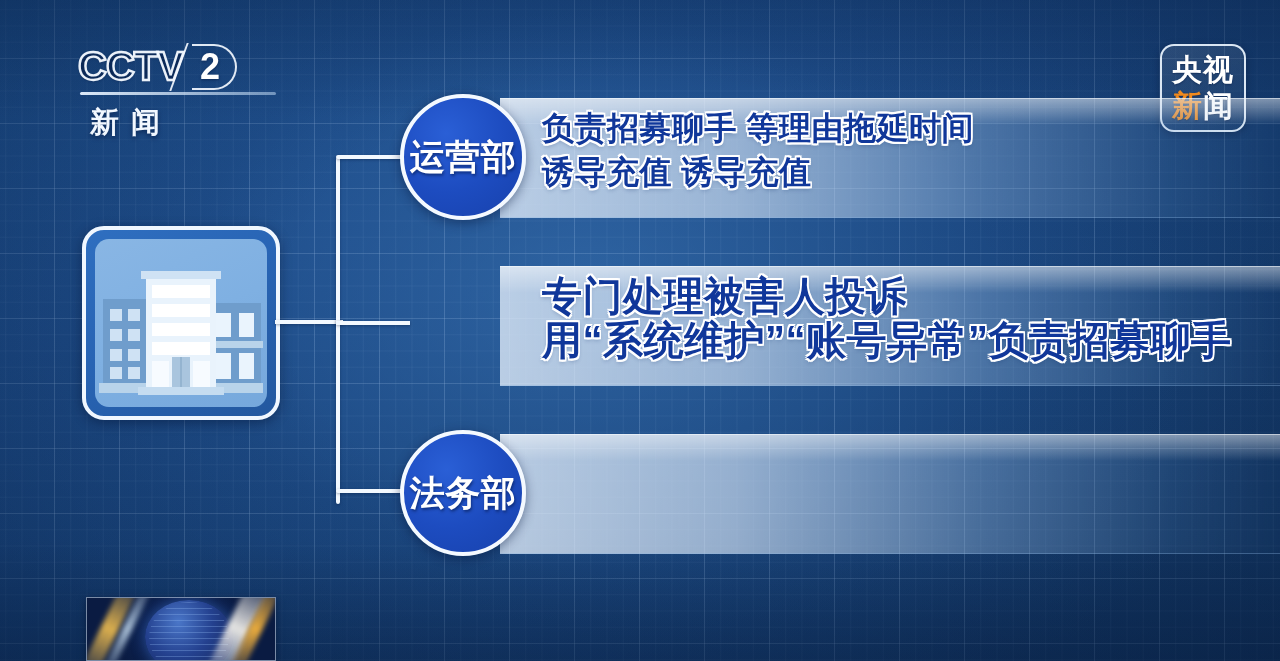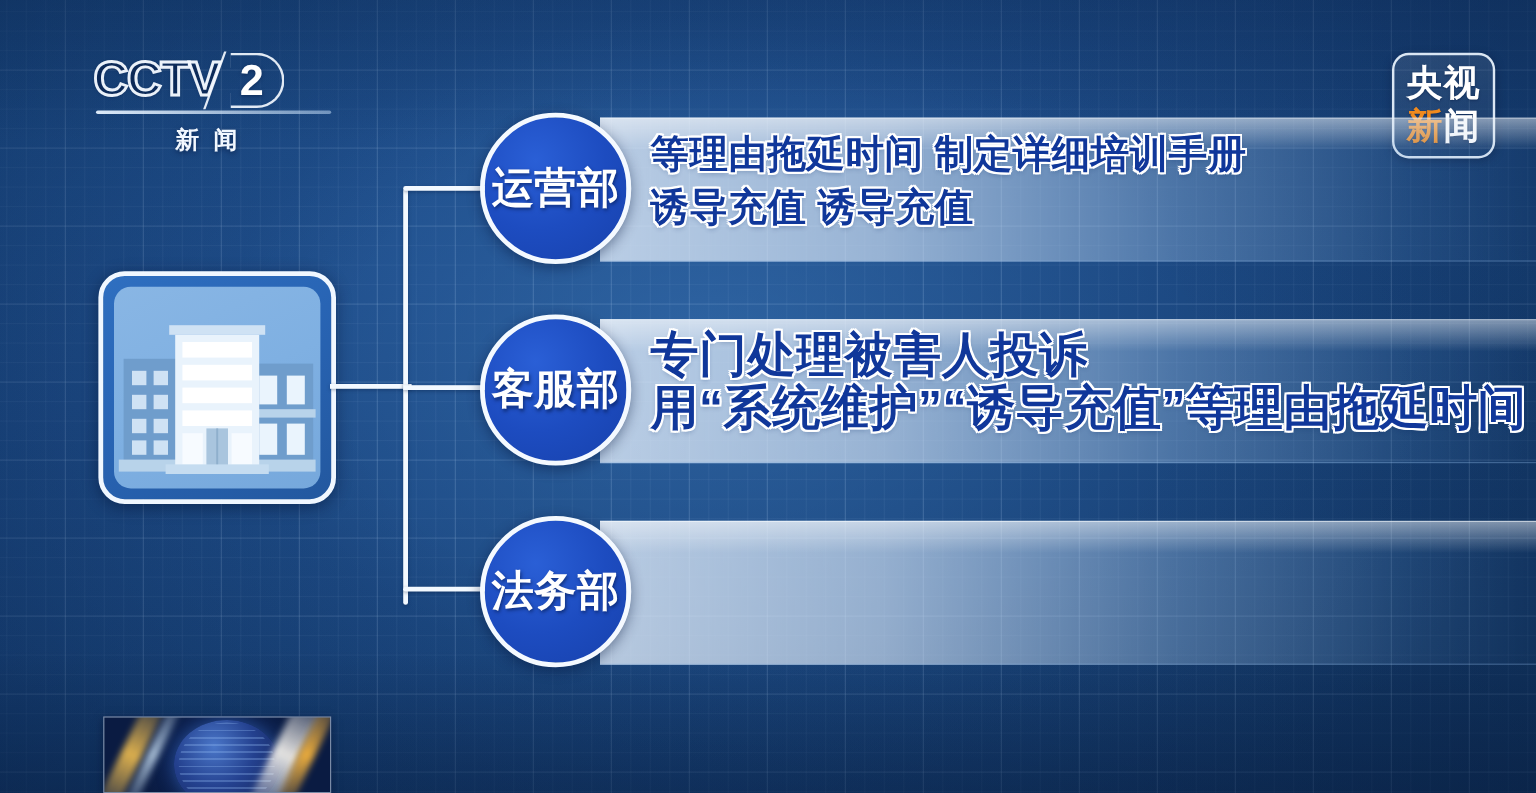--- a/index.html
+++ b/index.html
@@ -76,22 +76,22 @@
   .cctv-13 {
     font-size:36px; font-weight:bold; color:#ffffff; line-height:38px;
     text-shadow:0 1px 3px rgba(0,20,60,0.5);
   }
   .cctv-underline {
     position:absolute; left:2px; top:48px; width:196px; height:2.6px;
     background:linear-gradient(to right, rgba(230,242,255,0.95), rgba(200,225,250,0.5));
     border-radius:2px;
   }
   .cctv-sub {
-    margin-top:9px; text-align:center; width:188px;
-    font-size:20px; font-weight:bold; color:#f2f8ff;
+    margin-top:9px; width:188px;
+    font-size:29px; font-weight:bold; color:#f2f8ff;
     letter-spacing:12px; text-indent:12px;
     text-shadow:0 2px 4px rgba(0,20,60,0.6);
   }
 
   
   #cctv-news-badge {
     position:absolute; right:34px; top:44px;
     width:86px; height:88px;
     border:2.5px solid rgba(235,245,255,0.92);
     border-radius:14px;
@@ -276,35 +276,32 @@
   </div>
 
   <div class="row" id="row-0">
     <div class="text-panel">
       <div class="panel-sheen"></div>
     </div>
     <div class="circle">
       <span class="circle-label">运营部</span>
     </div>
     <div class="row-text">
-      <div class="tl">等理由拖延时间  制定详细培训手册</div>
+      <div class="tl">负责招募聊手  等理由拖延时间</div>
       <div class="tl">诱导充值  诱导充值</div>
     </div>
   </div>
 
   <div class="row" id="row-1">
     <div class="text-panel">
       <div class="panel-sheen"></div>
     </div>
-    <div class="circle">
-      <span class="circle-label">客服部</span>
-    </div>
     <div class="row-text">
       <div class="tl">专门处理被害人投诉</div>
-      <div class="tl">用“系统维护”“诱导充值”等理由拖延时间</div>
+      <div class="tl">用“系统维护”“账号异常”负责招募聊手</div>
     </div>
   </div>
 
   <div class="row" id="row-2">
     <div class="text-panel">
       <div class="panel-sheen"></div>
     </div>
     <div class="circle">
       <span class="circle-label">法务部</span>
     </div>

